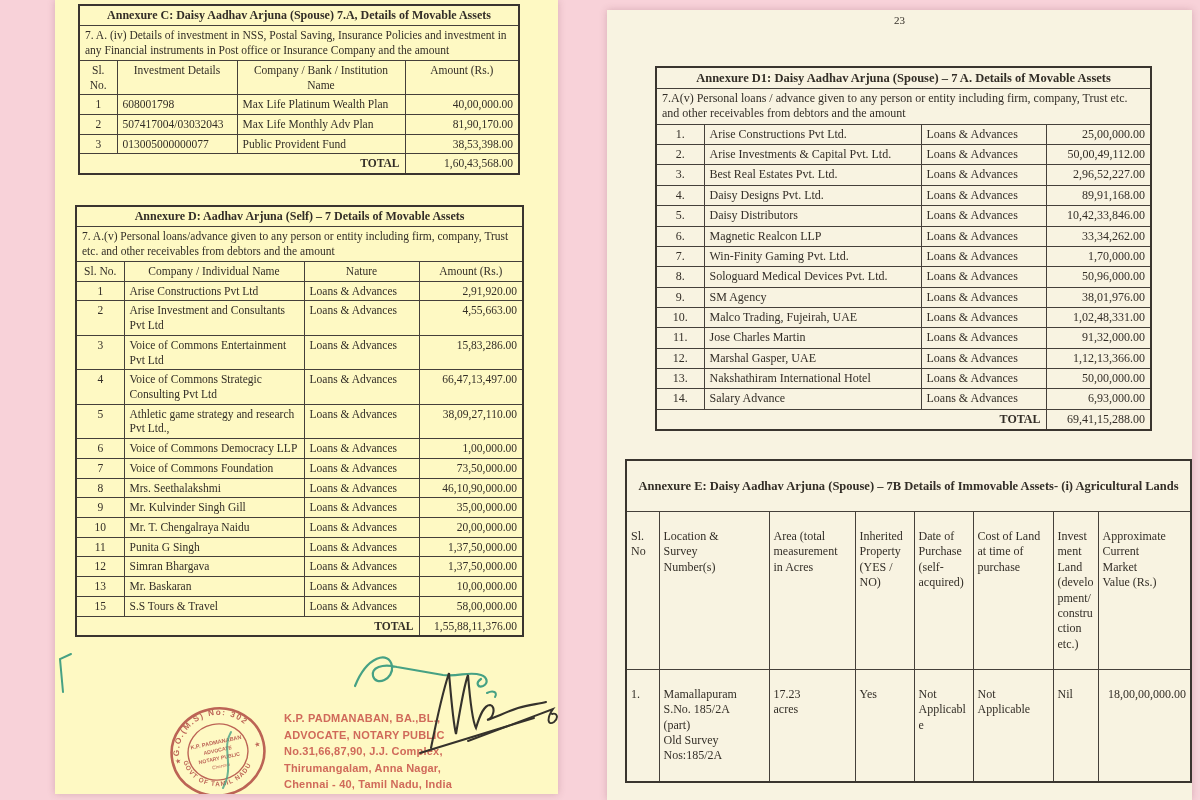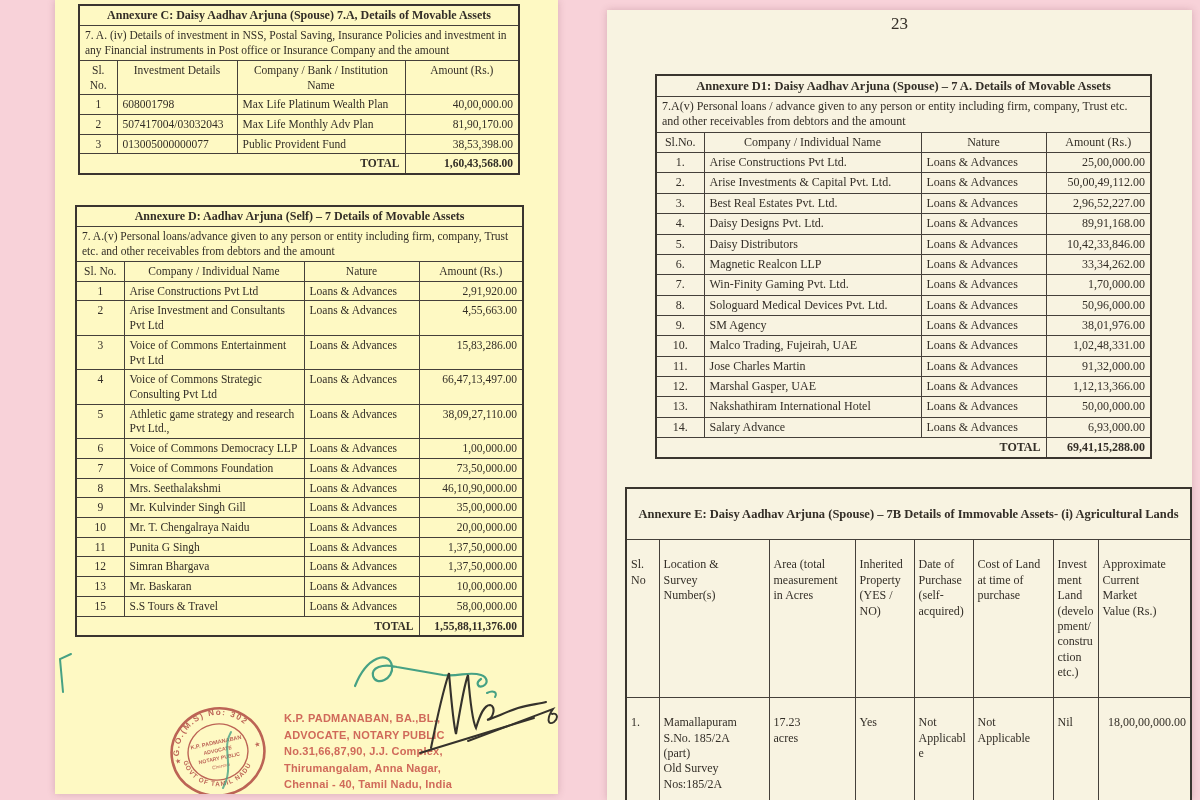--- a/index.html
+++ b/index.html
@@ -15,31 +15,31 @@
 
   table.doc{border-collapse:collapse;table-layout:fixed;background:transparent;}
   table.doc td{border:1px solid #45403a;padding:2px 5px;vertical-align:top;line-height:1.28;}
   table.doc{border:2px solid #3a352f;}
   .t-title{font-weight:bold;text-align:center;padding:3px 4px 2px 4px;}
   .page-left .t-title{font-size:12px;}
   .page-right .t-title{font-size:12.5px;}
   .t-desc{line-height:1.32;}
   .c{text-align:center;}
   .amount{text-align:right;}
-  .bold{font-weight:bold;}
+  .bold{font-weight:normal;}
   .total-label{text-align:right;font-weight:bold;padding-right:8px;}
   .pre{white-space:pre-line;}
   .brk{overflow-wrap:anywhere;word-break:break-word;}
 
   .page-left table.doc{font-size:11.5px;}
   .page-right table.doc{font-size:12px;}
 
   #annexC{margin:4px 0 0 23px;width:440px;}
   #annexD{margin:30px 0 0 20px;width:447px;padding-left:16px;}
-  #pageNum{ text-align:center;font-size:17px;margin-top:4px;}
+  #pageNum{ text-align:center;font-size:11px;margin-top:4px;}
   #annexD1{margin:40px 0 0 48px;width:495px;}
   #annexE{margin:28px 0 0 18px;width:565px;}
   #annexE td{padding:17px 4px;}
 
   
   #notary{position:absolute;left:0;top:640px;width:503px;height:154px;}
   #stamp{position:absolute;left:112px;top:66px;width:102px;height:92px;transform:rotate(-12deg);opacity:.9;}
   #notary-text{position:absolute;left:229px;top:70px;width:230px;
     font-family:Liberation Sans, sans-serif;font-weight:bold;
     font-size:11px;line-height:16.5px;color:#d06a5a;letter-spacing:.2px;}
@@ -292,26 +292,20 @@
         <col style="width:217px">
         <col style="width:125px">
         <col style="width:105px">
       </colgroup>
     <tbody>
       <tr>
         <td colspan="4" class="t-title">Annexure D1: Daisy Aadhav Arjuna (Spouse) – 7 A. Details of Movable Assets</td>
       </tr>
       <tr>
         <td colspan="4" class="t-desc">7.A(v) Personal loans / advance given to any person or entity including firm, company, Trust etc. and other receivables from debtors and the amount</td>
-      </tr>
-      <tr>
-        <td class="c">Sl.No.</td>
-        <td class="c">Company / Individual Name</td>
-        <td class="c">Nature</td>
-        <td class="c">Amount (Rs.)</td>
       </tr>
     </tbody>
     <tbody>
   <tr>
     <td class="c">1.</td>
     <td>Arise Constructions Pvt Ltd.</td>
     <td>Loans &amp; Advances</td>
     <td class="amount">25,00,000.00</td>
   </tr>
 

